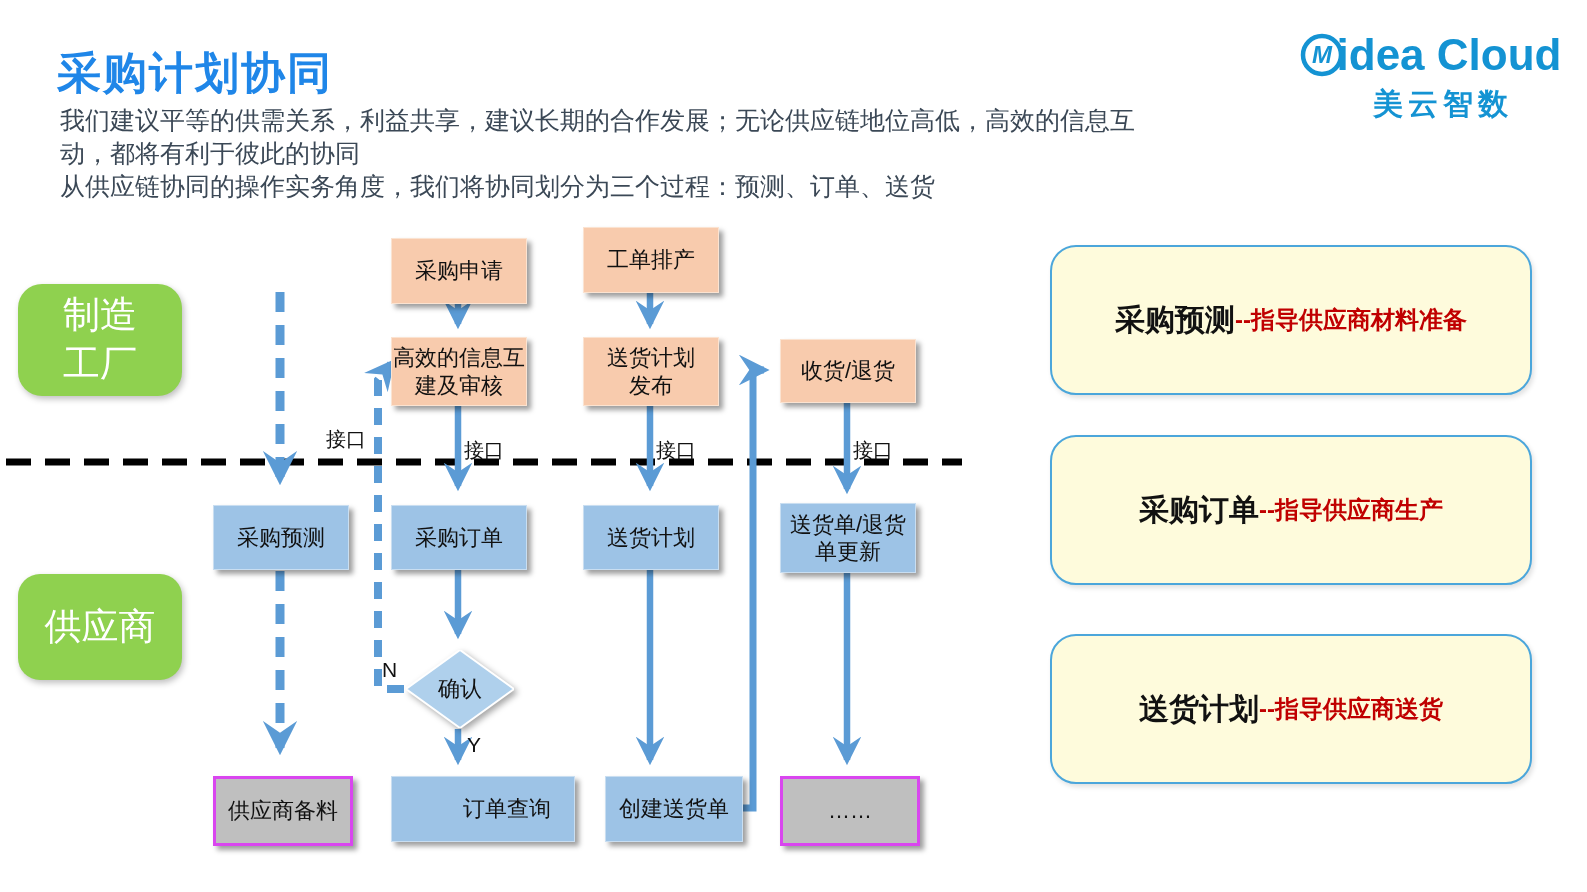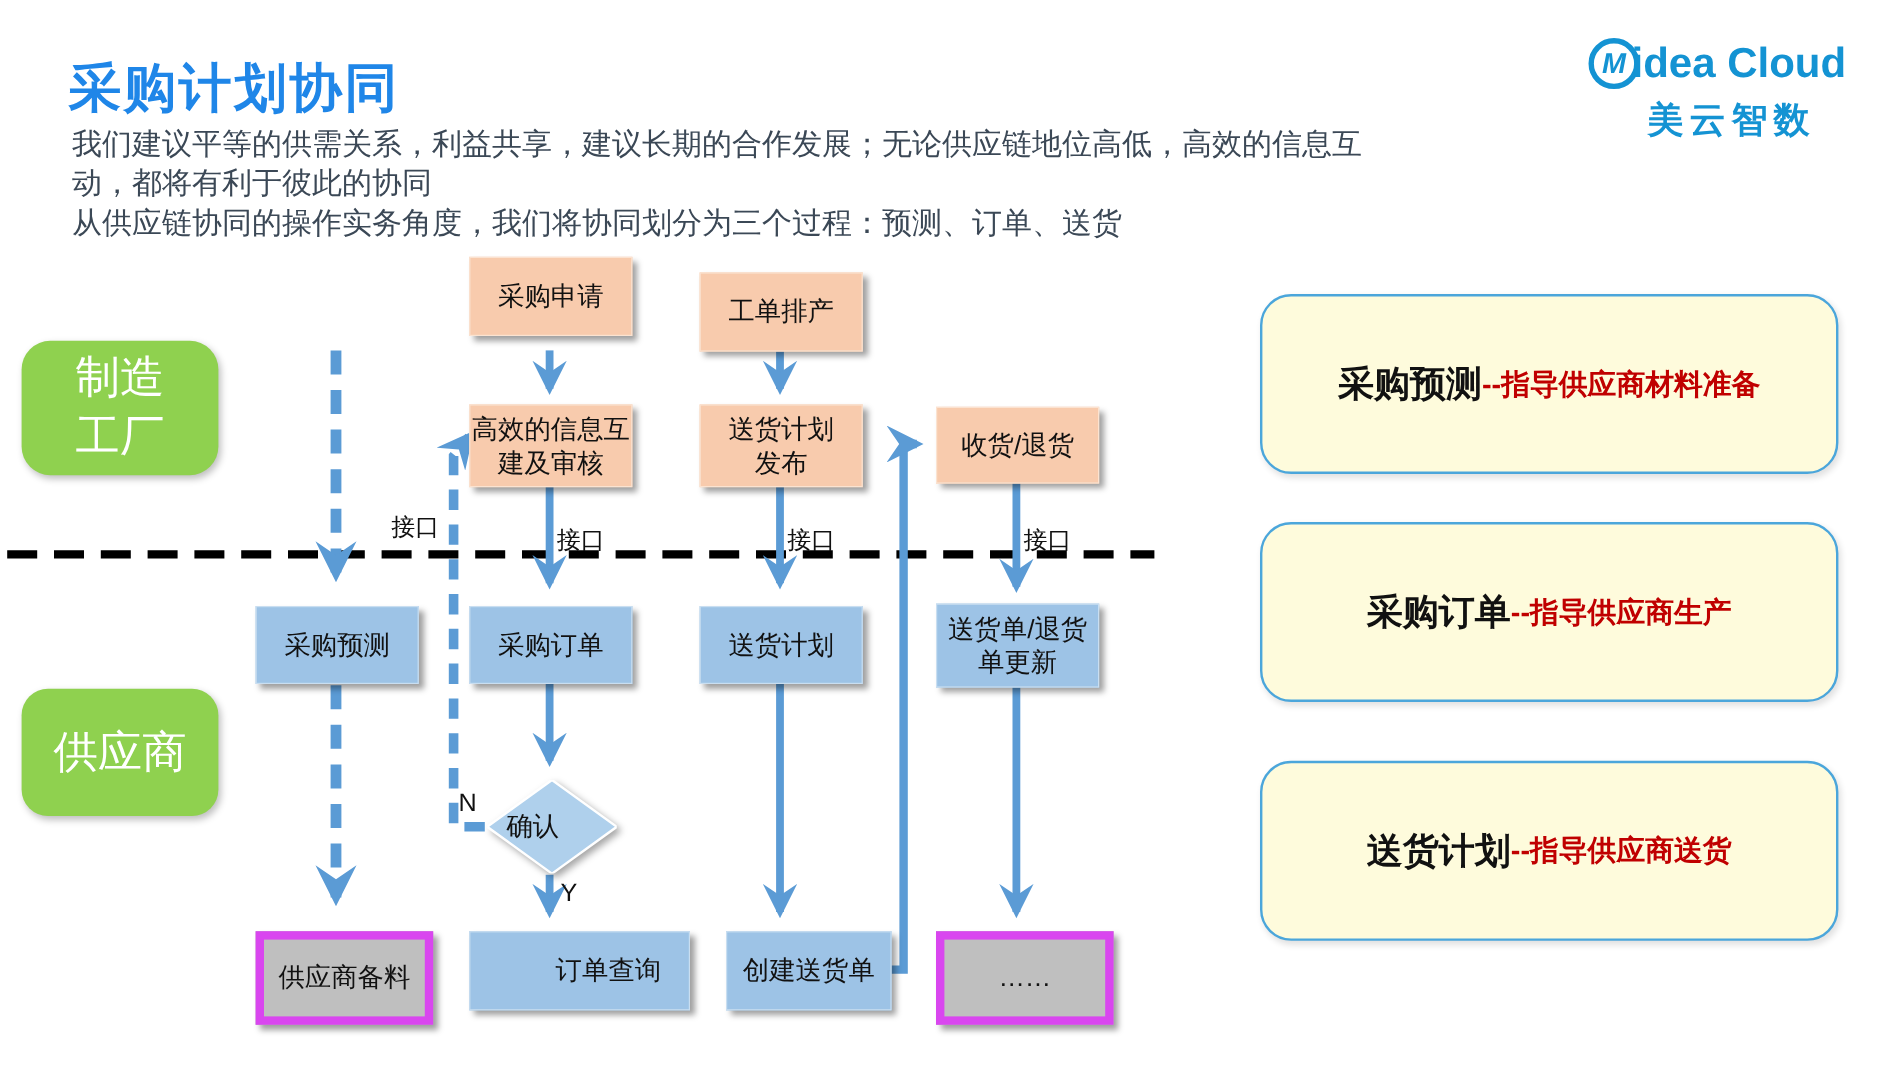--- a/index.html
+++ b/index.html
@@ -7,44 +7,44 @@
   .canvas{position:relative;width:1587px;height:892px;background:#fff;overflow:hidden;}
 
   
   .title{position:absolute;left:57px;top:44px;font-size:44px;font-weight:bold;color:#1F86E8;letter-spacing:2px;}
   .intro{position:absolute;left:60px;top:104px;font-size:25px;line-height:33px;color:#3B4856;}
 
   
   .logo{position:absolute;left:1305px;top:30px;width:250px;text-align:center;color:#1493D3;}
   .logo-row{display:flex;align-items:center;justify-content:center;}
   .logo-m-circle{width:46px;height:46px;margin-right:-8px;flex:0 0 auto;}
-  .logo-word{font-size:35px;font-weight:bold;letter-spacing:0px;white-space:nowrap;}
+  .logo-word{font-size:44px;font-weight:bold;letter-spacing:0px;white-space:nowrap;}
   .logo-sub{font-size:30px;font-weight:bold;letter-spacing:5px;margin-top:4px;padding-left:26px;white-space:nowrap;}
 
   
   .lane{position:absolute;left:18px;width:164px;background:#8FD14F;color:#fff;border-radius:22px;
         display:flex;align-items:center;justify-content:center;text-align:center;
         font-size:37px;line-height:1.32;white-space:pre-line;box-shadow:2px 3px 6px rgba(0,0,0,.25);}
   .lane.factory{top:284px;height:112px;border-radius:24px;}
   .lane.supplier{top:574px;height:106px;}
 
   
   .box{position:absolute;display:flex;align-items:center;justify-content:center;text-align:center;
        font-size:22px;color:#111;line-height:1.25;white-space:pre-line;
        box-shadow:4px 4px 5px rgba(0,0,0,.38);}
   .orange{background:#F8CBAD;border:1px solid #FBE3D1;}
   .blue{background:#9DC3E6;border:1px solid #C9DEF1;}
-  .gray{background:#BFBFBF;border:7px solid #d946ef;}
+  .gray{background:#BFBFBF;border:3px solid #d946ef;}
 
   .wires{position:absolute;left:0;top:0;z-index:0;}
   .node{z-index:2;}
 
   .diamond-wrap{position:absolute;left:406px;top:650px;width:108px;height:78px;z-index:2;
         filter:drop-shadow(3px 3px 3px rgba(0,0,0,.35));}
-  .diamond-label{position:absolute;left:390px;top:650px;width:108px;height:78px;z-index:3;
+  .diamond-label{position:absolute;left:406px;top:650px;width:108px;height:78px;z-index:3;
         display:flex;align-items:center;justify-content:center;font-size:22px;color:#111;}
 
   .flabel{position:absolute;z-index:3;font-size:20px;color:#111;}
 
   
   .panel{position:absolute;left:1050px;width:478px;height:146px;background:#FEFBDC;
          border:2px solid #4BA6DB;border-radius:26px;display:flex;align-items:center;justify-content:center;
          box-shadow:2px 3px 5px rgba(0,0,0,.12);z-index:2;white-space:nowrap;}
   .panel .p-title{font-size:30px;font-weight:bold;color:#111;}
   .panel .p-desc{font-size:24px;font-weight:bold;color:#C00000;}
@@ -103,21 +103,21 @@
     <polyline points="716,808 753,808 753,370 764,370" fill="none" stroke="#5B9BD5" stroke-width="7" marker-end="url(#ah)"></polyline>
 
     <line x1="847" y1="402" x2="847" y2="489" stroke="#5B9BD5" stroke-width="6.5" marker-end="url(#ah)"></line>
     <line x1="847" y1="572" x2="847" y2="760" stroke="#5B9BD5" stroke-width="6.5" marker-end="url(#ah)"></line>
   </svg>
 
   <div class="lane factory">制造
 工厂</div>
   <div class="lane supplier">供应商</div>
 
-  <div class="box orange node" style="left:391px;top:214px;width:134px;height:64px;">采购申请</div>
+  <div class="box orange node" style="left:391px;top:238px;width:134px;height:64px;">采购申请</div>
   <div class="box orange node" style="left:583px;top:227px;width:134px;height:64px;">工单排产</div>
 
   <div class="box orange node" style="left:391px;top:337px;width:134px;height:67px;">高效的信息互
 建及审核</div>
   <div class="box orange node" style="left:583px;top:337px;width:134px;height:67px;">送货计划
 发布</div>
   <div class="box orange node" style="left:780px;top:339px;width:134px;height:62px;">收货/退货</div>
 
   <span class="flabel" style="left:326px;top:426px;">接口</span>
   <span class="flabel" style="left:464px;top:437px;">接口</span>

